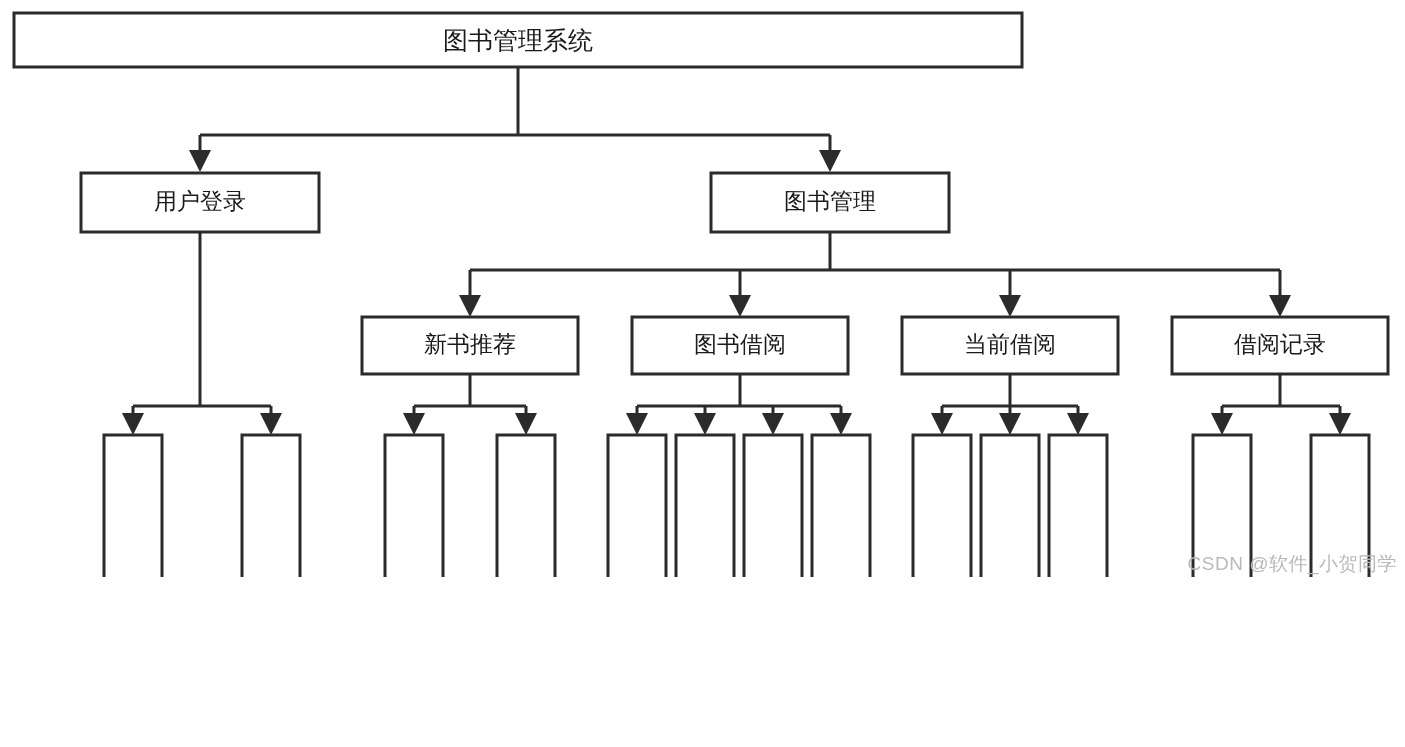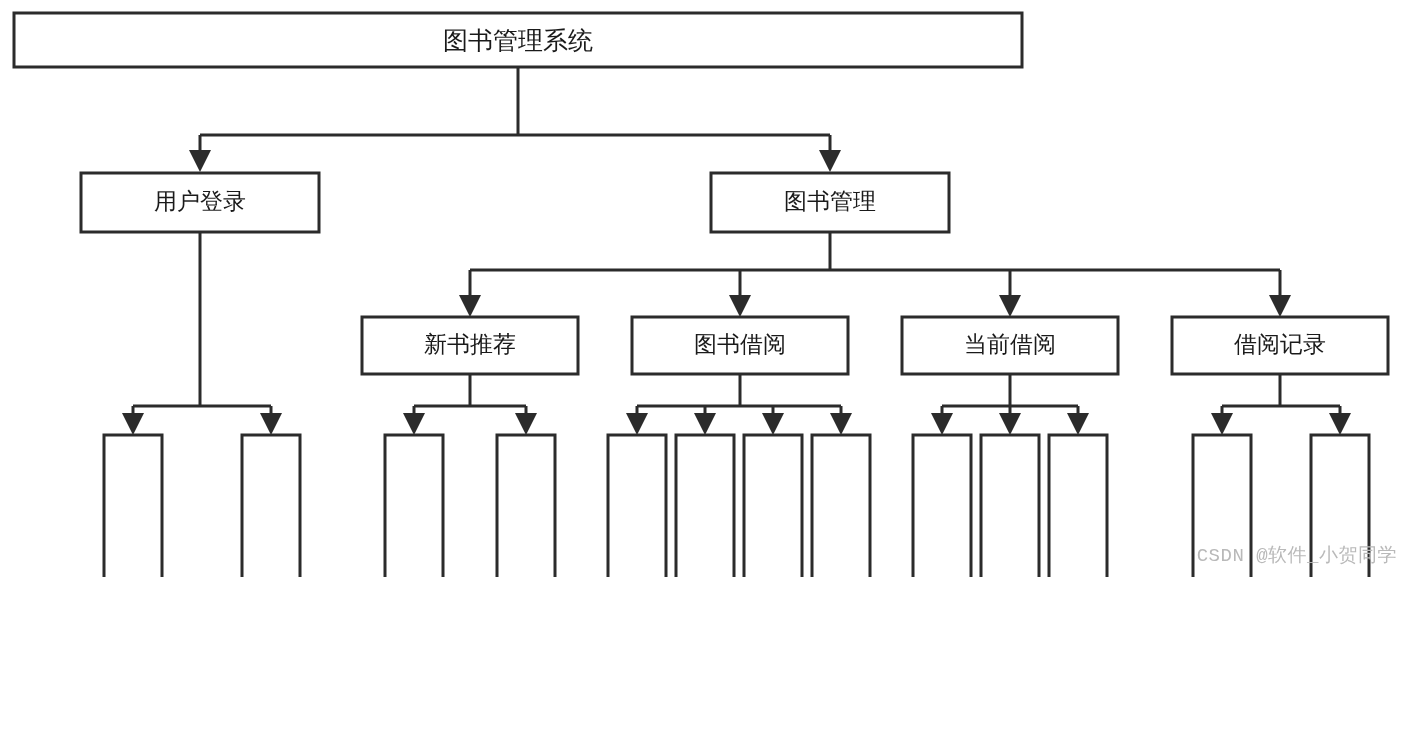--- a/index.html
+++ b/index.html
@@ -63,22 +63,22 @@
     font-size: 22px;
     line-height: 1.18;
     letter-spacing: 2px;
     color: #1a1a1a;
     white-space: nowrap;
     pointer-events: none;
   }
   .watermark {
     position: absolute;
     right: 8px;
-    bottom: 9px;
-    font-family: Liberation Mono, monospace;
+    bottom: 0;
+    font-family: Liberation Sans, sans-serif;
     font-size: 19px;
     color: #b9b9b9;
     letter-spacing: 0.5px;
     white-space: nowrap;
   }
 </style>
 </head>
 <body>
 
 <div id="diagram-root">

